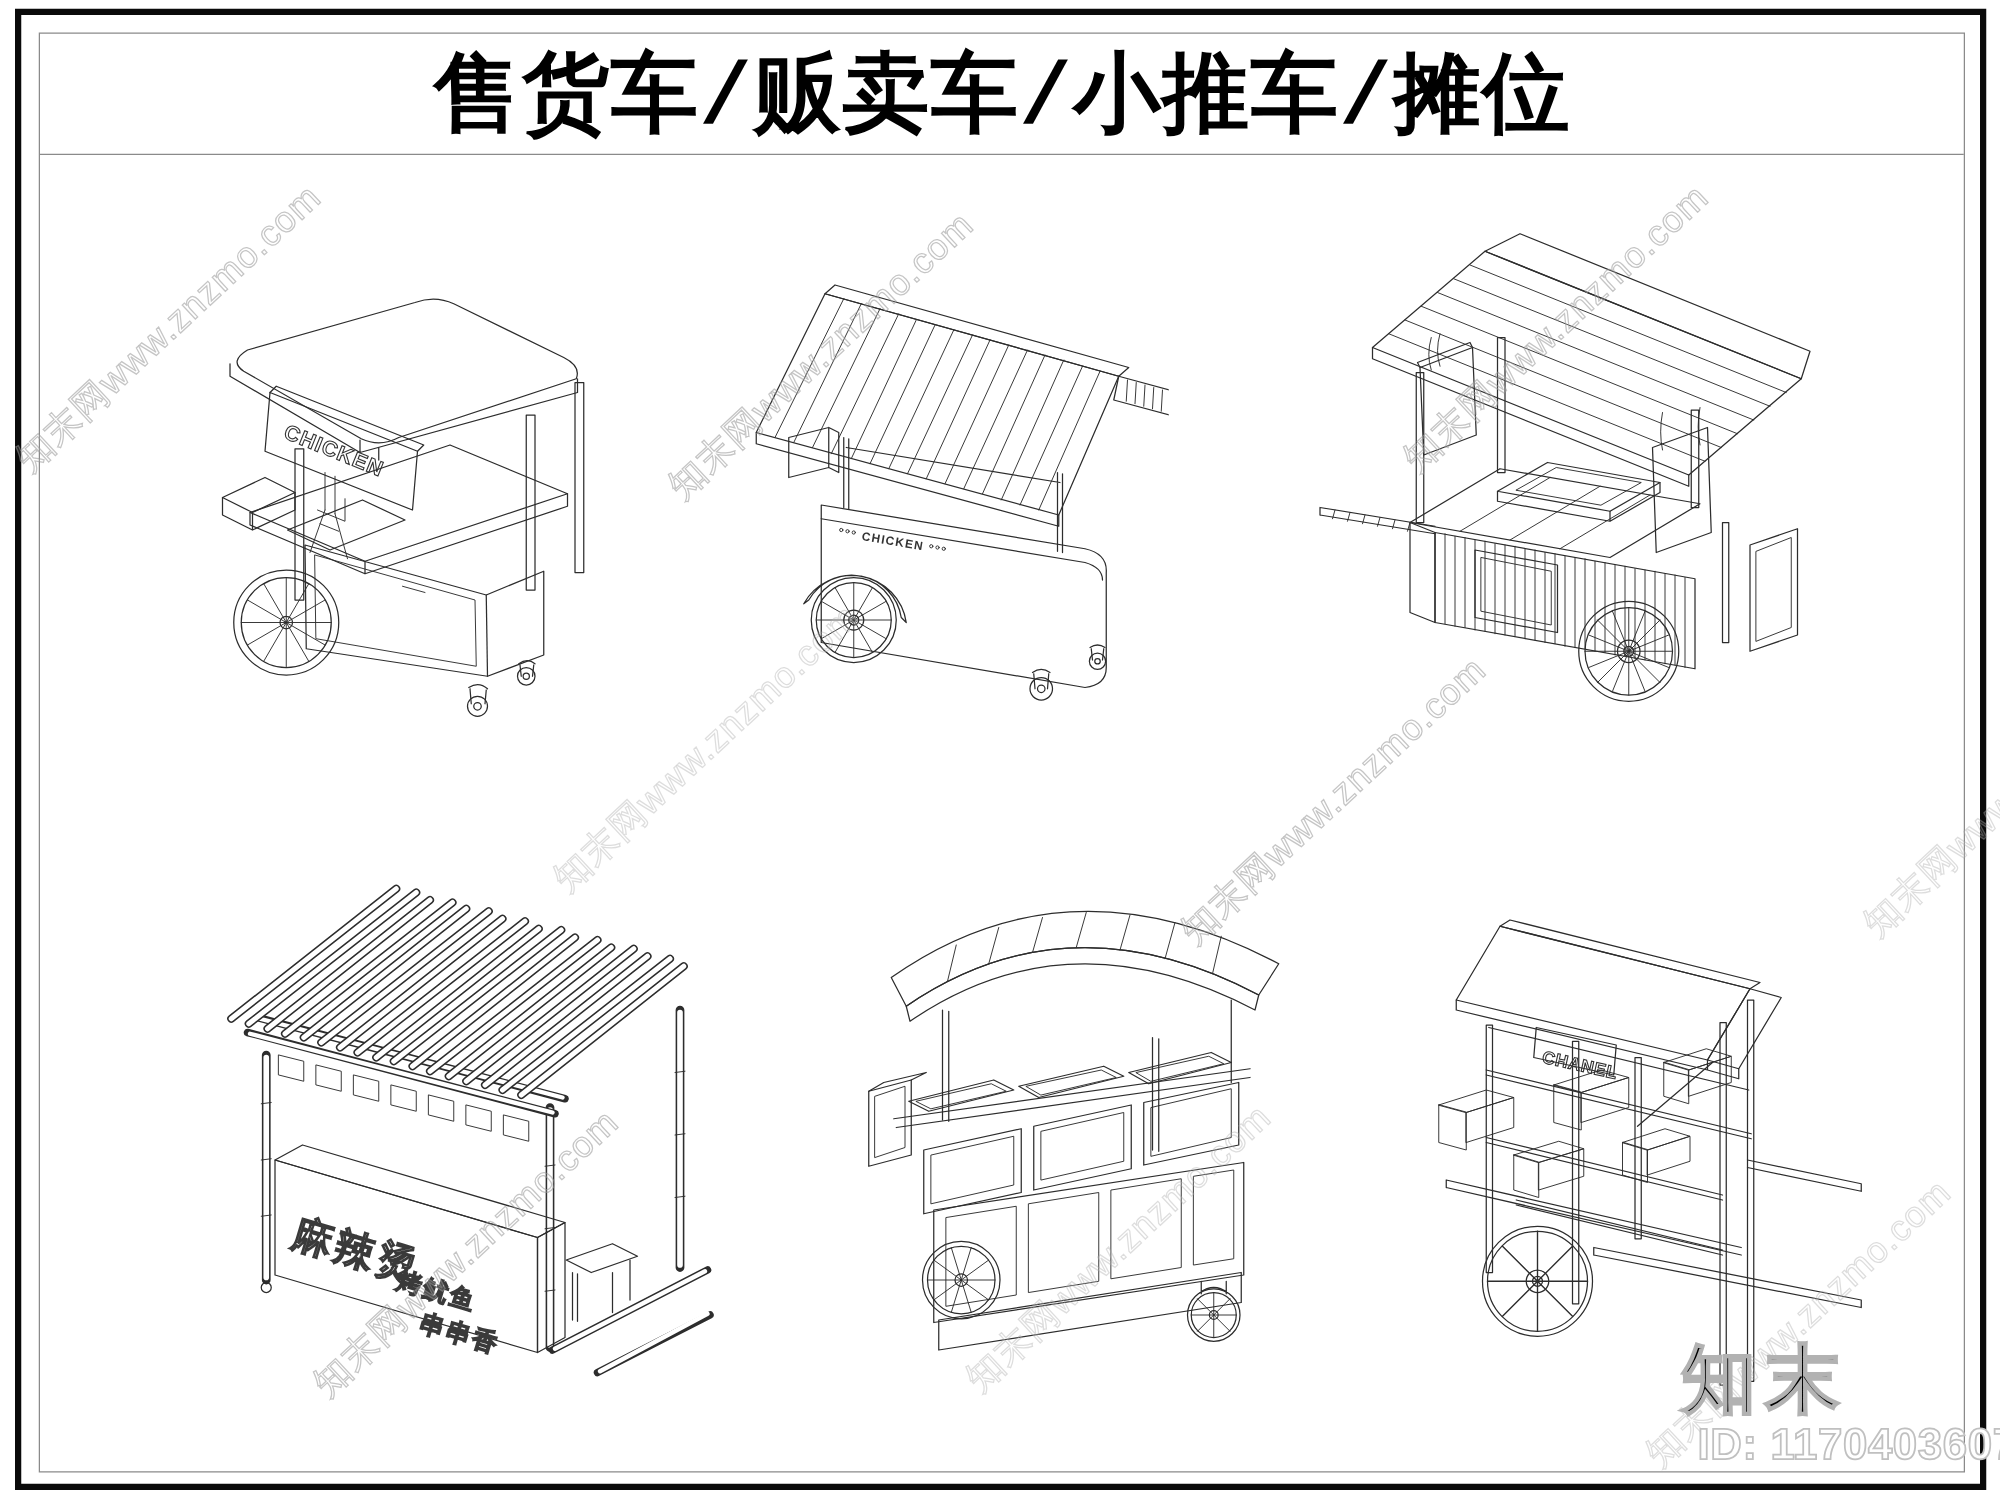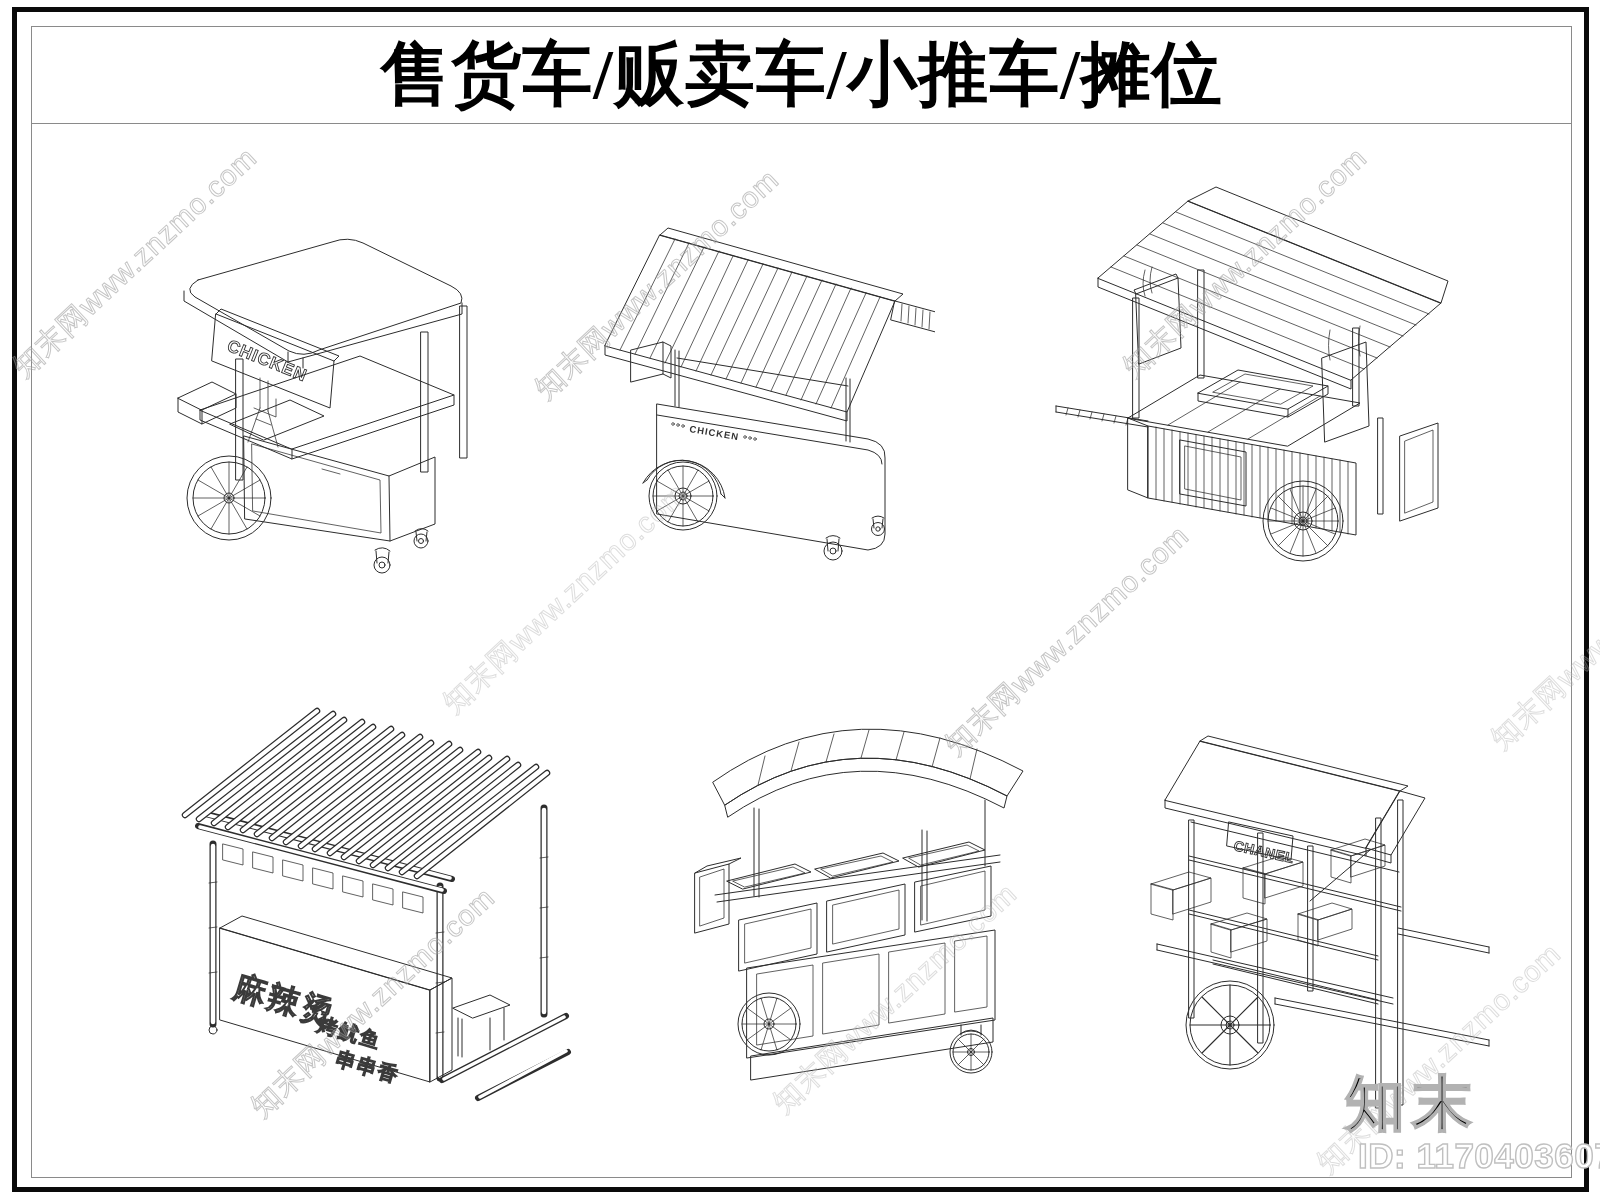--- a/index.html
+++ b/index.html
@@ -6,21 +6,21 @@
   .sheet{
     position:relative;width:1600px;height:1200px;background:#ffffff;
     overflow:hidden;font-family:"Liberation Sans","DejaVu Sans",sans-serif;
   }
   .frame-outer{position:absolute;left:12px;top:7px;width:1577px;height:1185px;
     border:5px solid #0a0a0a;box-sizing:border-box;}
   .frame-inner{position:absolute;left:31px;top:26px;width:1541px;height:1152px;
     border:1px solid #8a8a8a;box-sizing:border-box;}
   .title-band{position:absolute;left:32px;top:27px;width:1539px;height:96px;
     border-bottom:1px solid #8a8a8a;display:flex;align-items:center;justify-content:center;}
-  .title{font-family:Liberation Serif, serif;font-weight:700;
+  .title{font-family:Liberation Mono, monospace;font-weight:700;
     font-size:70px;color:#000;letter-spacing:1px;white-space:nowrap;}
 
   .cart{position:absolute;}
   .cart svg path,.cart svg line,.cart svg circle,.cart svg ellipse{
     fill:none;stroke:#2d2d2d;stroke-width:1;stroke-linejoin:round;stroke-linecap:round;}
   .wf{fill:#ffffff;}
   .td{stroke-width:6.5 !important;}
   .tw{stroke:#ffffff !important;stroke-width:4 !important;}
   .pd{stroke-width:7 !important;}
   .pw{stroke:#ffffff !important;stroke-width:4.5 !important;}

